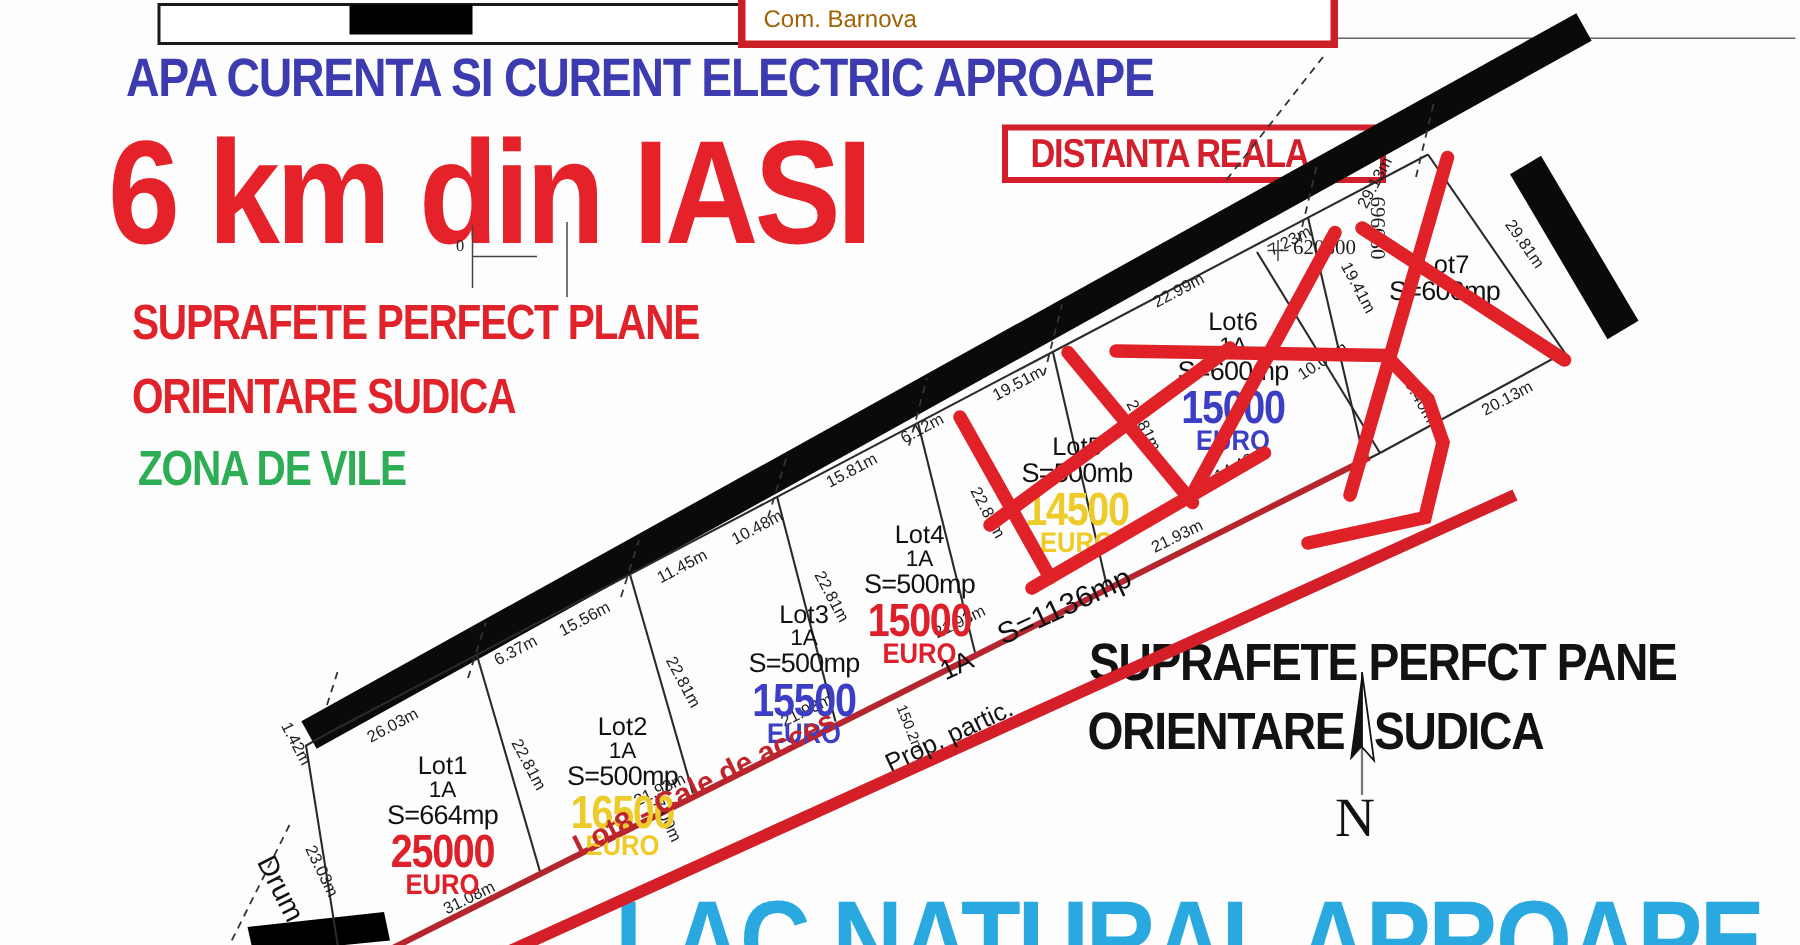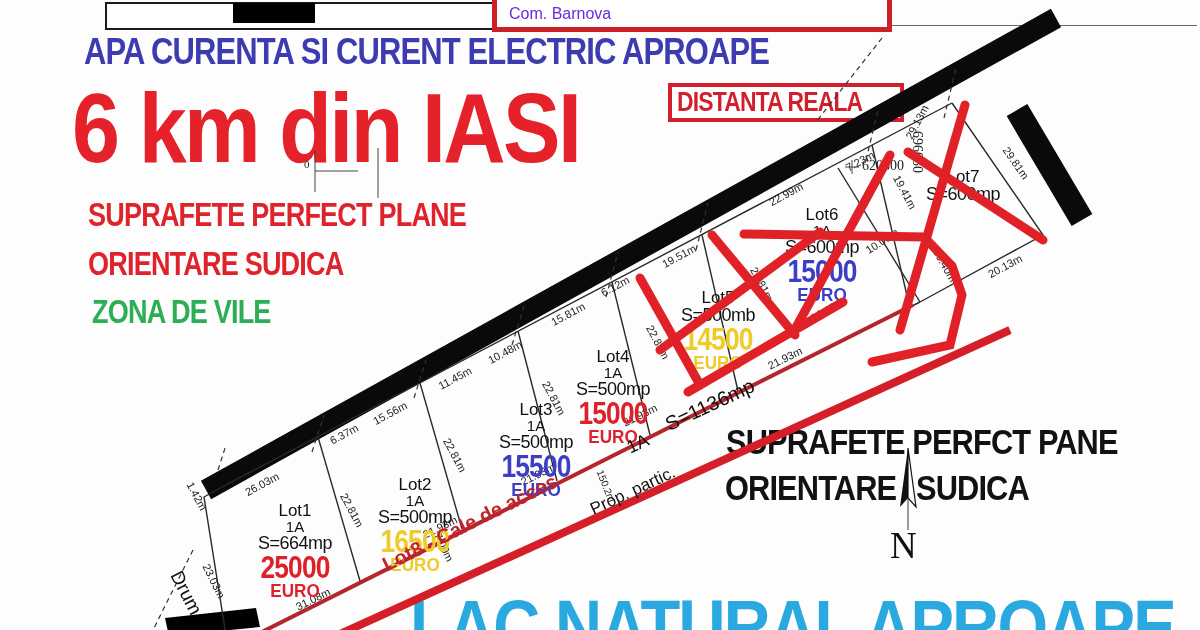--- a/index.html
+++ b/index.html
@@ -3,27 +3,27 @@
 <meta charset="utf-8">
 <style>
   html,body{margin:0;padding:0;}
   body{width:1200px;height:630px;position:relative;overflow:hidden;background:#fdfdfd;
        font-family:"Liberation Sans",sans-serif;}
   .abs{position:absolute;white-space:nowrap;}
   
   .titlebar{left:105px;top:2px;width:782px;height:24px;background:#fff;border:2px solid #1a1a1a;}
   .redact{left:233px;top:3px;width:82px;height:20px;background:#000;}
   .combox{left:492px;top:-6px;width:390px;height:28px;border:5px solid #cc2027;background:#fff;}
-  .comtext{left:509px;top:5px;font-size:16px;color:#6d28d9;}
+  .comtext{left:509px;top:5px;font-size:16px;color:#a16207;}
   .topline{left:889px;top:25px;width:308px;height:0;border-top:1.5px solid #666;}
   
   .cond{font-weight:bold;transform-origin:left top;}
   .h-utilities{left:84px;top:31px;font-size:36px;color:#3c3cb0;transform:scaleX(0.86);letter-spacing:-1px;}
   .h-distance{left:72px;top:72px;font-size:98px;color:#e52129;transform:scaleX(0.88);letter-spacing:-3px;}
-  .h-note{left:668px;top:83px;border:4px solid #d31f2c;background:#fff;padding:0 5px;}
+  .h-note{left:668px;top:83px;border:4px solid #d31f2c;background:#fff;padding:0 15px;}
   .h-note span{font-size:27px;font-weight:bold;color:#d31f2c;display:inline-block;transform:scaleX(0.85);transform-origin:left;letter-spacing:-1px;}
   .h-f1{left:88px;top:196px;font-size:33px;color:#e0232b;transform:scaleX(0.82);letter-spacing:-1px;}
   .h-f2{left:88px;top:245px;font-size:33px;color:#e0232b;transform:scaleX(0.82);letter-spacing:-1px;}
   .h-f3{left:92px;top:293px;font-size:33px;color:#2eae54;transform:scaleX(0.82);letter-spacing:-1px;}
   .h-r1{left:726px;top:422px;font-size:35px;color:#121212;transform:scaleX(0.88);letter-spacing:-1px;}
   .h-r2a{left:725px;top:468px;font-size:35px;color:#121212;transform:scaleX(0.88);letter-spacing:-1px;}
   .h-r2b{left:916px;top:468px;font-size:35px;color:#121212;transform:scaleX(0.88);letter-spacing:-1px;}
   .h-bottom{left:410px;top:584px;font-size:74px;color:#2aa9e1;transform:scaleX(0.88);letter-spacing:-2px;}
   
   .dim{position:absolute;font-size:11px;color:#1c1c1c;white-space:nowrap;z-index:4;}

